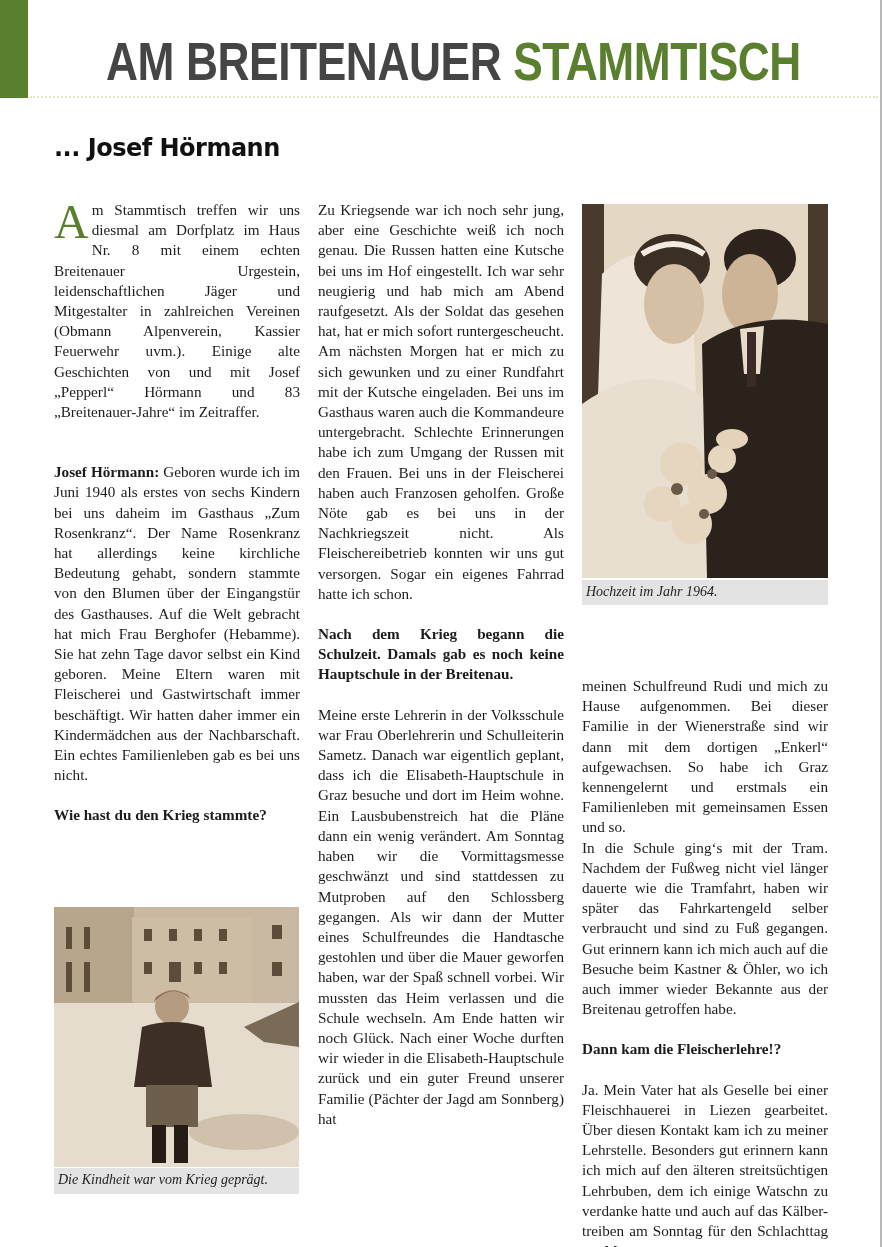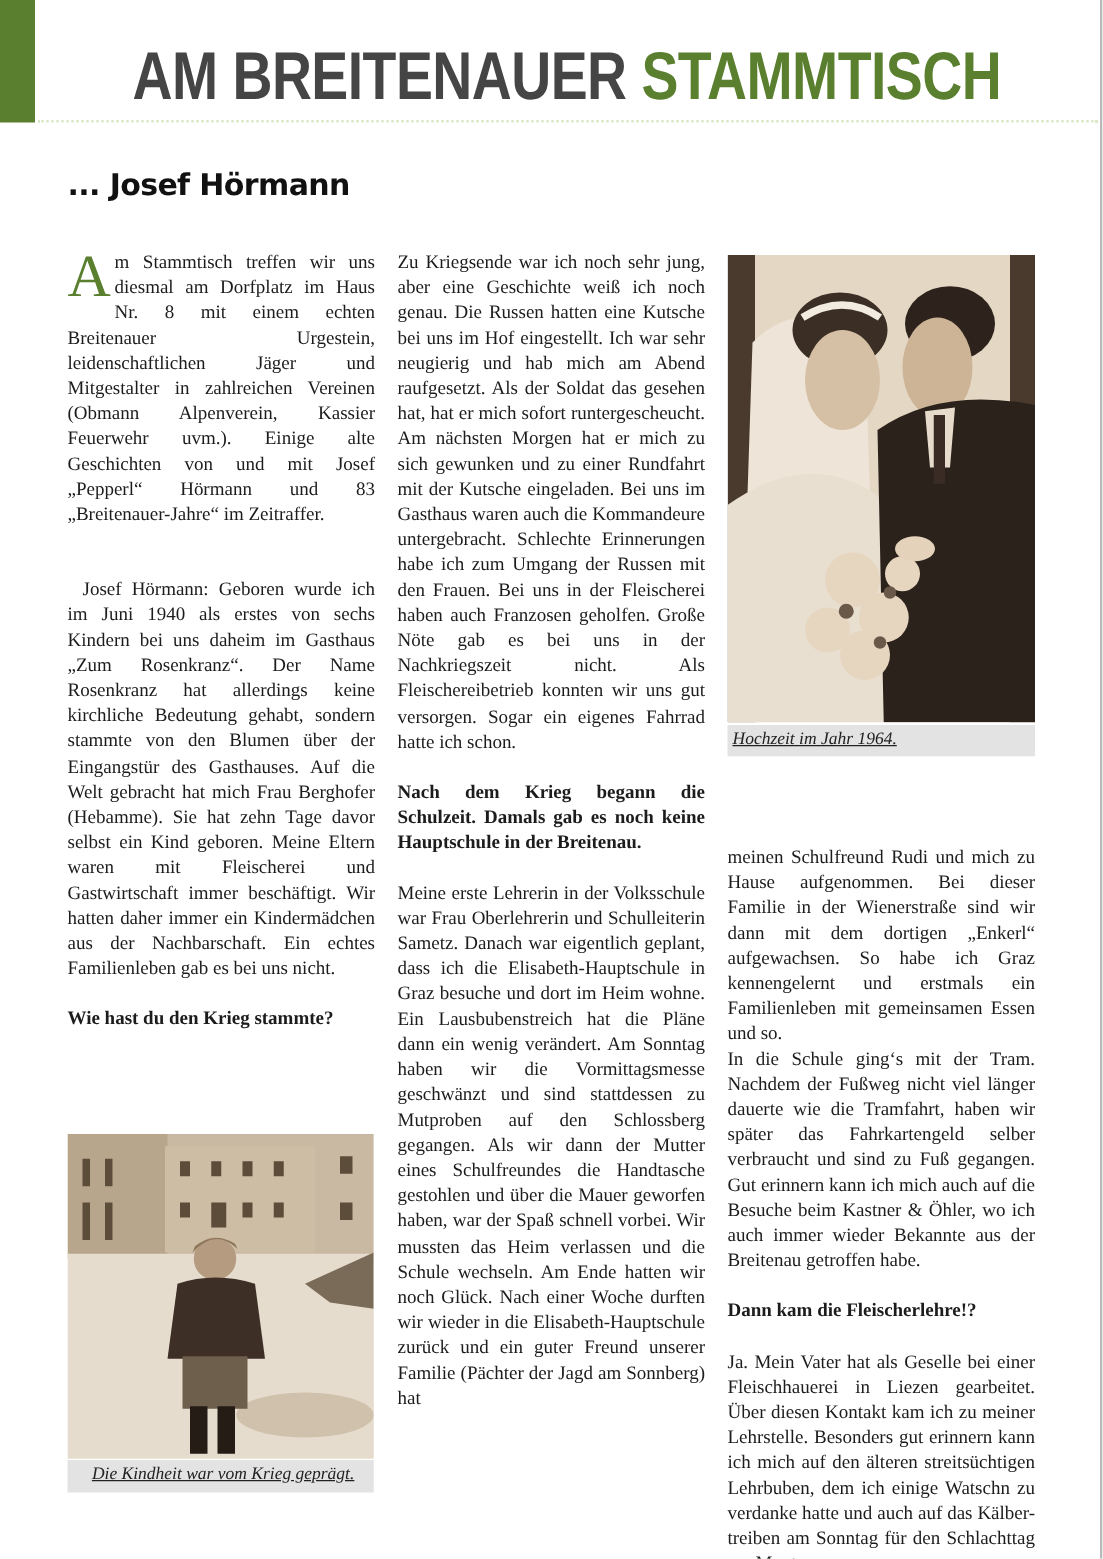--- a/index.html
+++ b/index.html
@@ -21,24 +21,24 @@
   .col p { margin:0; }
   .col .gap { height:20px; }
   .col1 { left:54px; top:200px; }
   .col2 { left:318px; top:200px; }
   .col3 { left:582px; top:640px;margin-top:36px; }
   .q { font-weight:bold; }
   .dropcap { float:left; font-size:48px; line-height:38px; color:#5a7f2f; margin:3px 3px 0 0; font-family:"Liberation Serif", serif; }
   .photo { position:absolute; overflow:hidden; }
   .photo-child { left:54px; top:907px; width:245px; height:260px; }
   .photo-wedding { left:582px; top:204px; width:246px; height:374px; }
-  .caption { position:absolute; background:#e3e3e3; font-style:italic; font-size:14px; line-height:24px; padding-left:4px; box-sizing:border-box; color:#222;text-decoration:underline; }
-  .cap-child { left:54px; top:1168px; width:245px; height:26px;text-align:center; }
+  .caption { position:absolute; background:#e3e3e3; font-style:italic; font-size:14px; line-height:24px; padding-left:4px; box-sizing:border-box; color:#222; }
+  .cap-child { left:54px; top:1168px; width:245px; height:26px; }
   .cap-wedding { left:582px; top:580px; width:246px; height:25px; }
-  .bold-lead { font-weight:normal;margin-left:12px; }
+  .bold-lead { font-weight:bold; }
 </style>
 </head>
 <body>
 
 <div class="right-edge"></div>
 
 <div class="page-tab">
   <span>
       <span class="sc">Seite</span> 
       <span>24</span>

